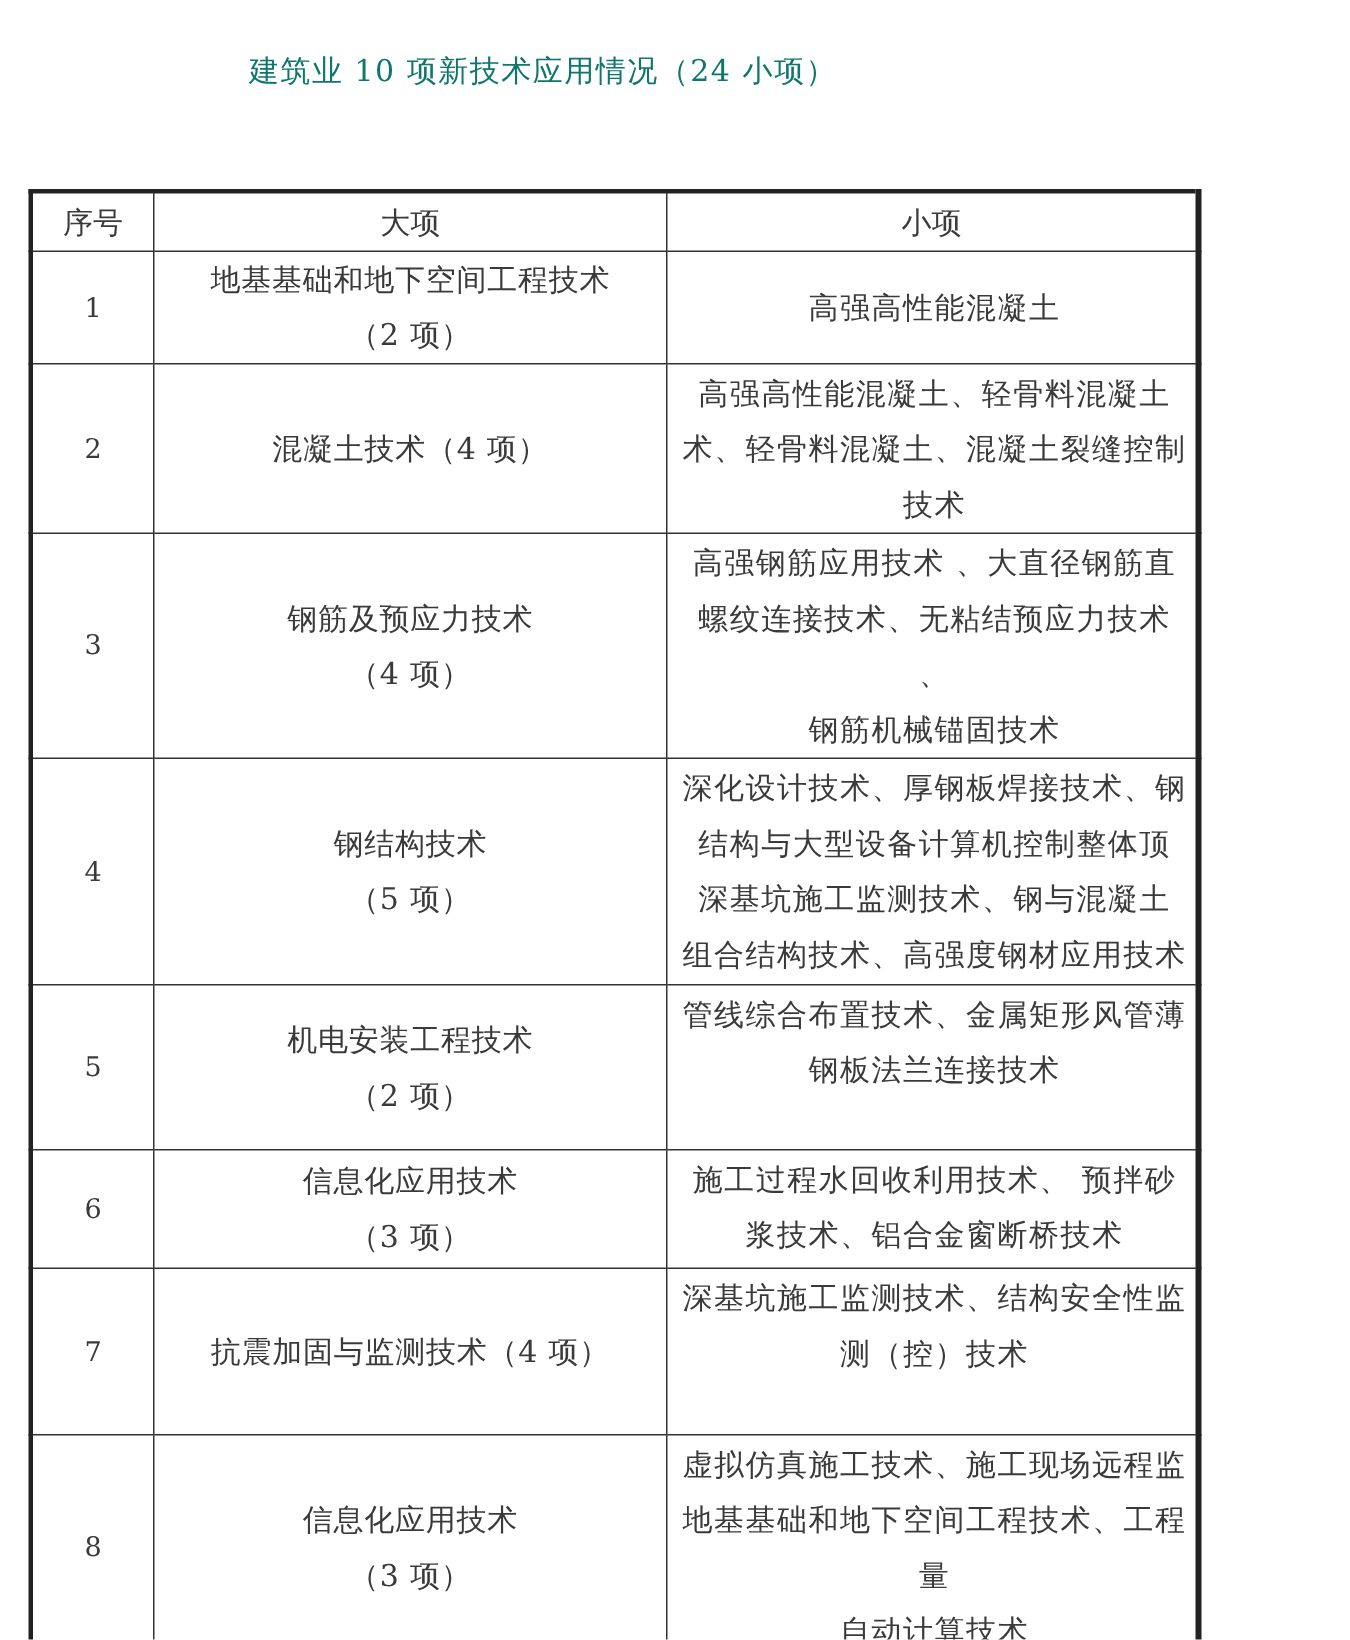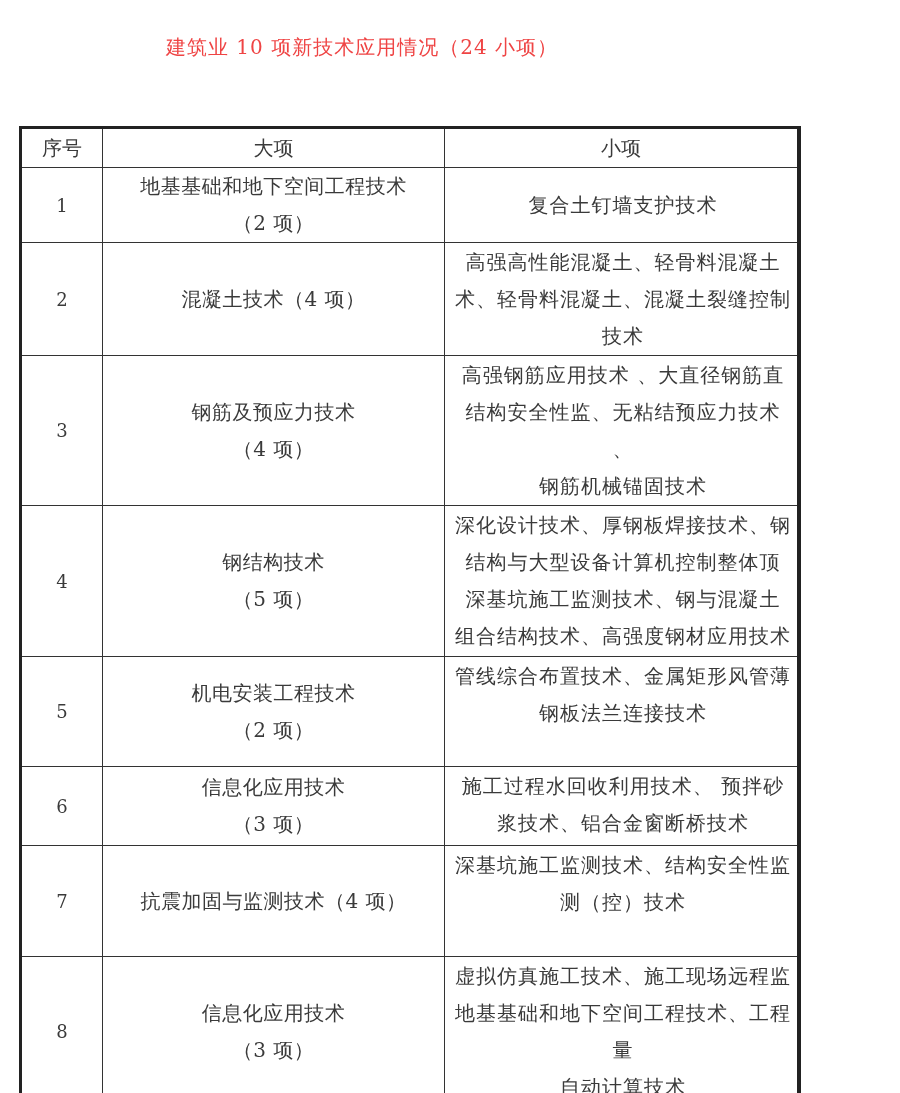--- a/index.html
+++ b/index.html
@@ -16,21 +16,21 @@
       color: #3a3a3a;
     }
     .doc-title {
       position: absolute;
       top: 34px;
       left: 0;
       width: 724px;
       text-align: center;
       font-size: 20px;
       letter-spacing: 1px;
-      color: #ef4444;
+      color: #0f766e;
     }
     .tech-table {
       position: absolute;
       left: 19px;
       top: 126px;
       width: 782px;
       border-collapse: collapse;
       table-layout: fixed;
       border-top: 3px solid #222;
       border-left: 3px solid #222;
@@ -89,21 +89,21 @@
   </thead>
   <tbody>
 
     <tr style="height:73px">
       <td class="no-cell">1</td>
       <td class="major-cell">
         <span class="line">地基基础和地下空间工程技术</span>
         <span class="line">（2 项）</span>
       </td>
       <td class="minor-cell" style="vertical-align:middle">
-        <span class="line">复合土钉墙支护技术</span>
+        <span class="line">高强高性能混凝土</span>
       </td>
     </tr>
 
     <tr style="height:113px">
       <td class="no-cell">2</td>
       <td class="major-cell">
         <span class="line">混凝土技术（4 项）</span>
       </td>
       <td class="minor-cell">
         <span class="line">高强高性能混凝土、轻骨料混凝土</span>
@@ -113,21 +113,21 @@
     </tr>
 
     <tr style="height:113px">
       <td class="no-cell">3</td>
       <td class="major-cell">
         <span class="line">钢筋及预应力技术</span>
         <span class="line">（4 项）</span>
       </td>
       <td class="minor-cell">
         <span class="line">高强钢筋应用技术 、大直径钢筋直</span>
-        <span class="line">结构安全性监、无粘结预应力技术 、</span>
+        <span class="line">螺纹连接技术、无粘结预应力技术 、</span>
         <span class="line">钢筋机械锚固技术</span>
       </td>
     </tr>
 
     <tr style="height:151px">
       <td class="no-cell">4</td>
       <td class="major-cell">
         <span class="line">钢结构技术</span>
         <span class="line">（5 项）</span>
       </td>

